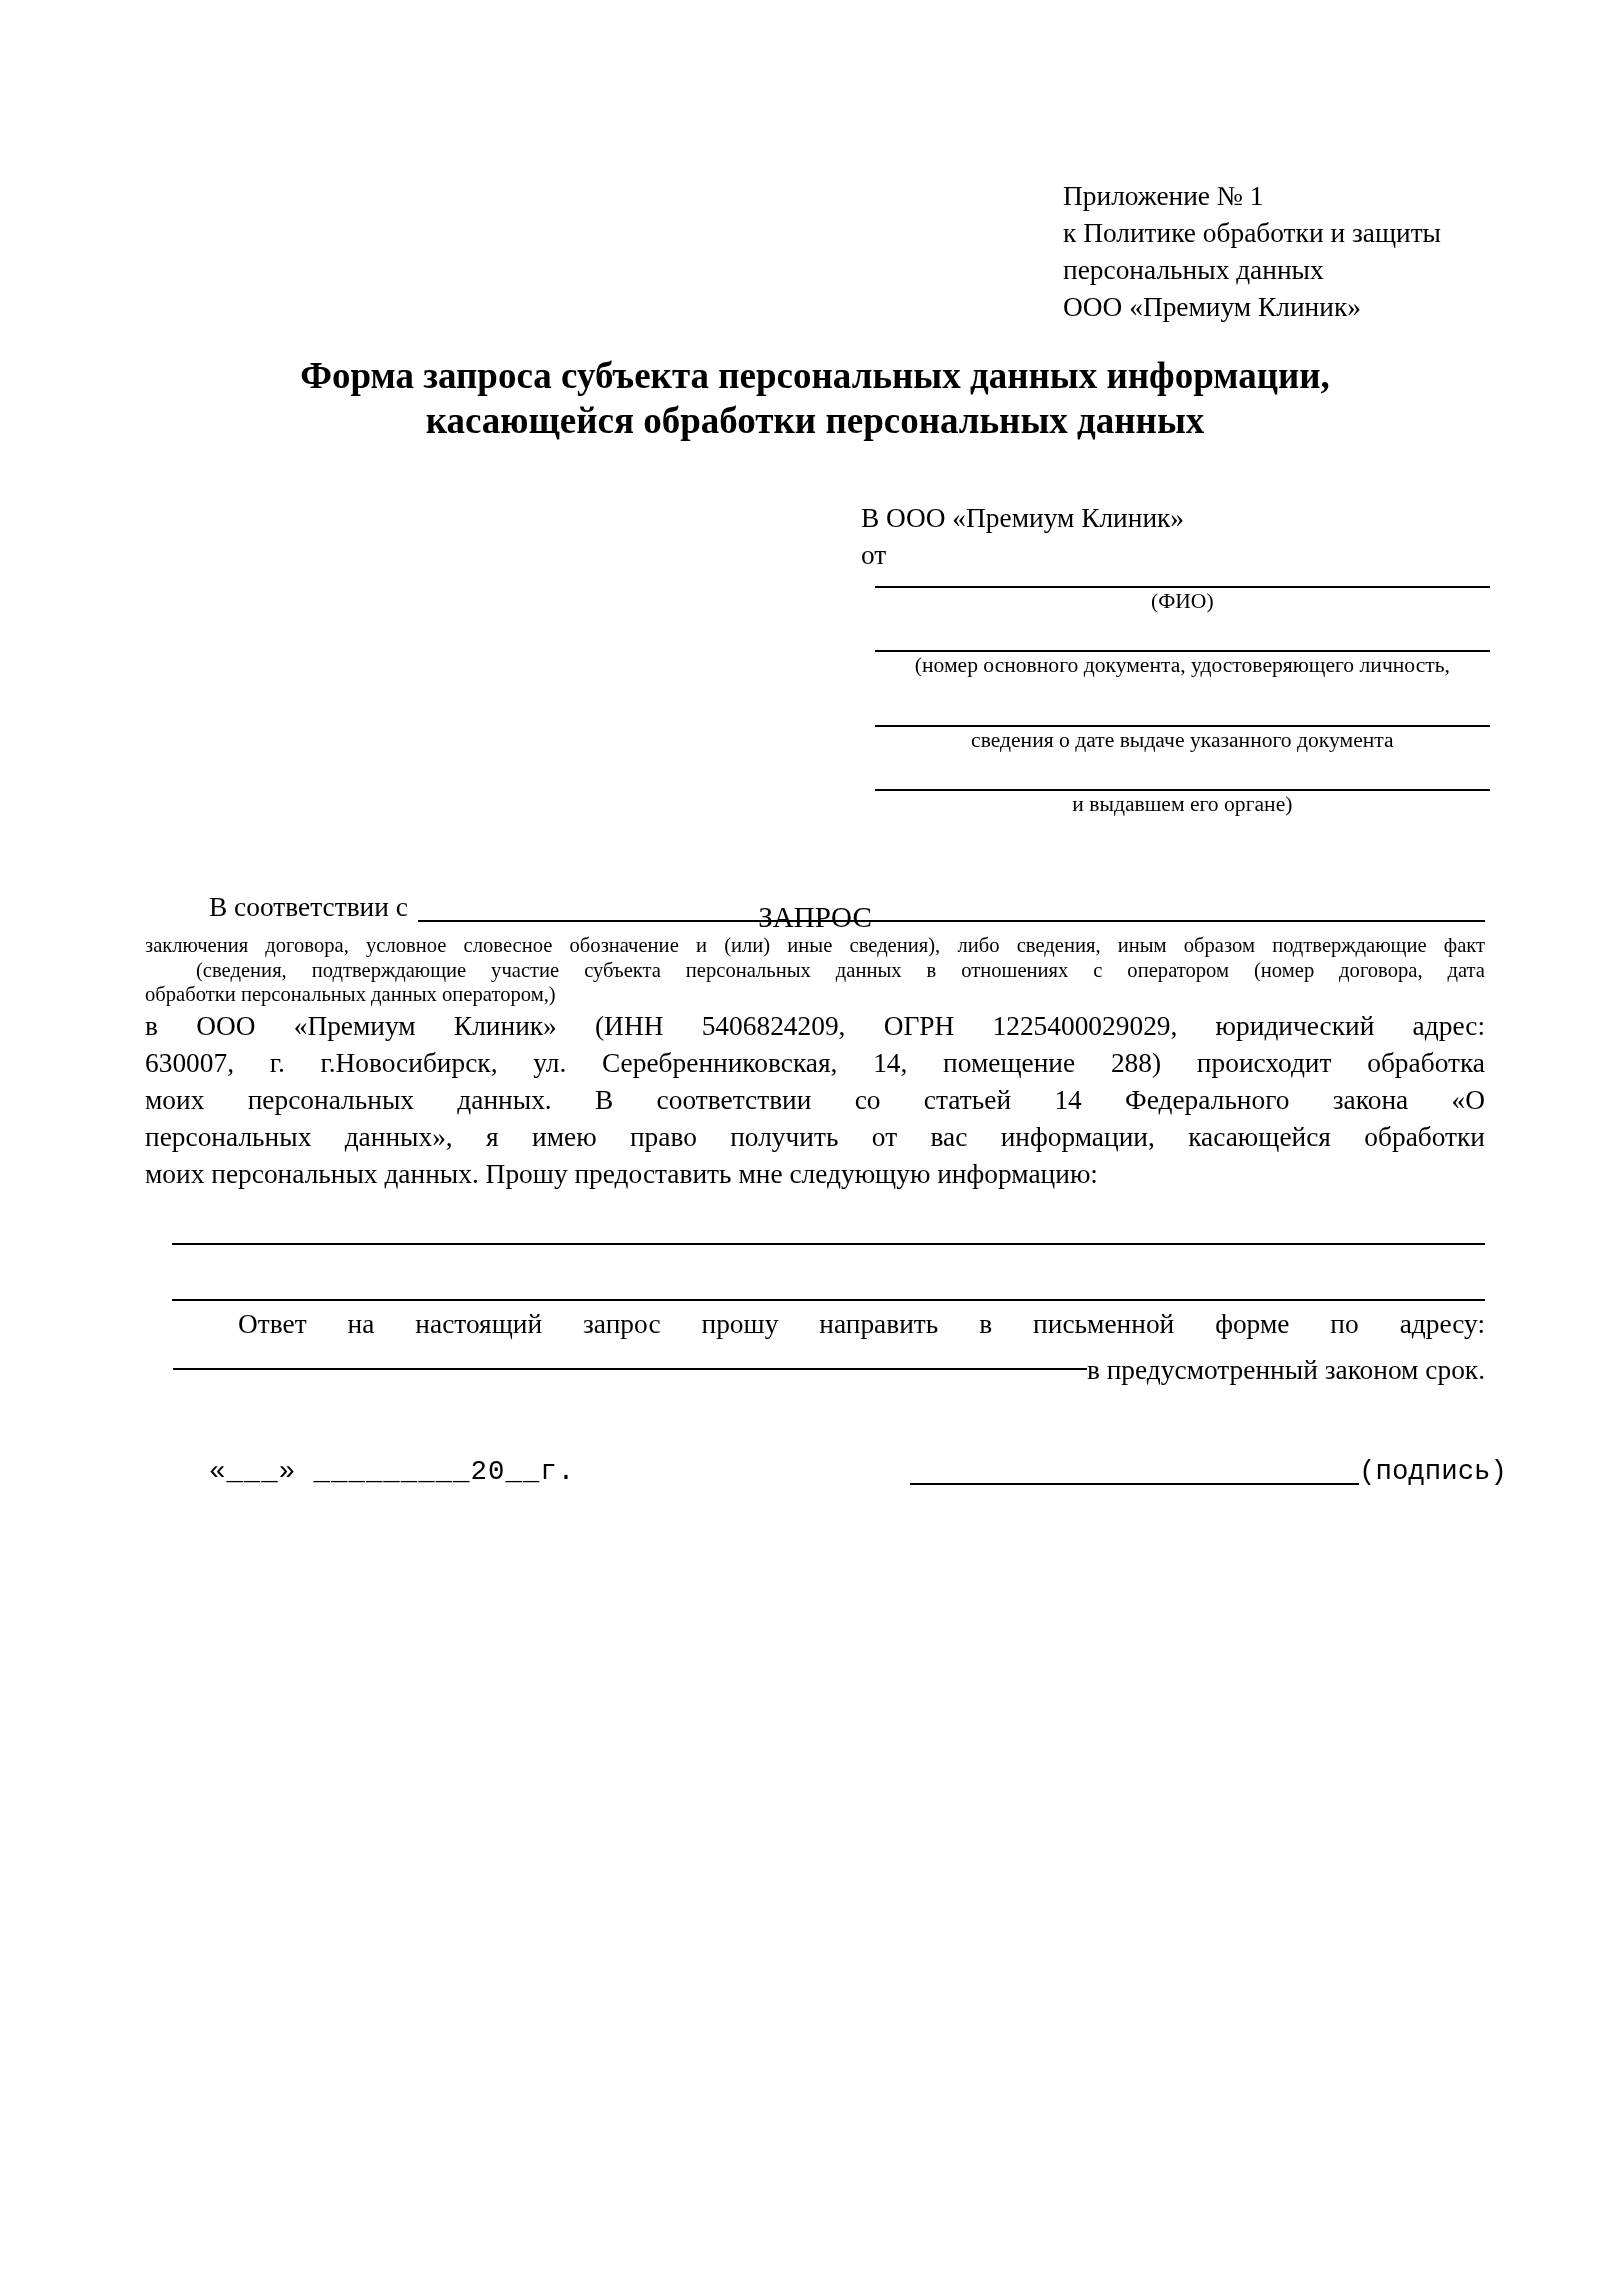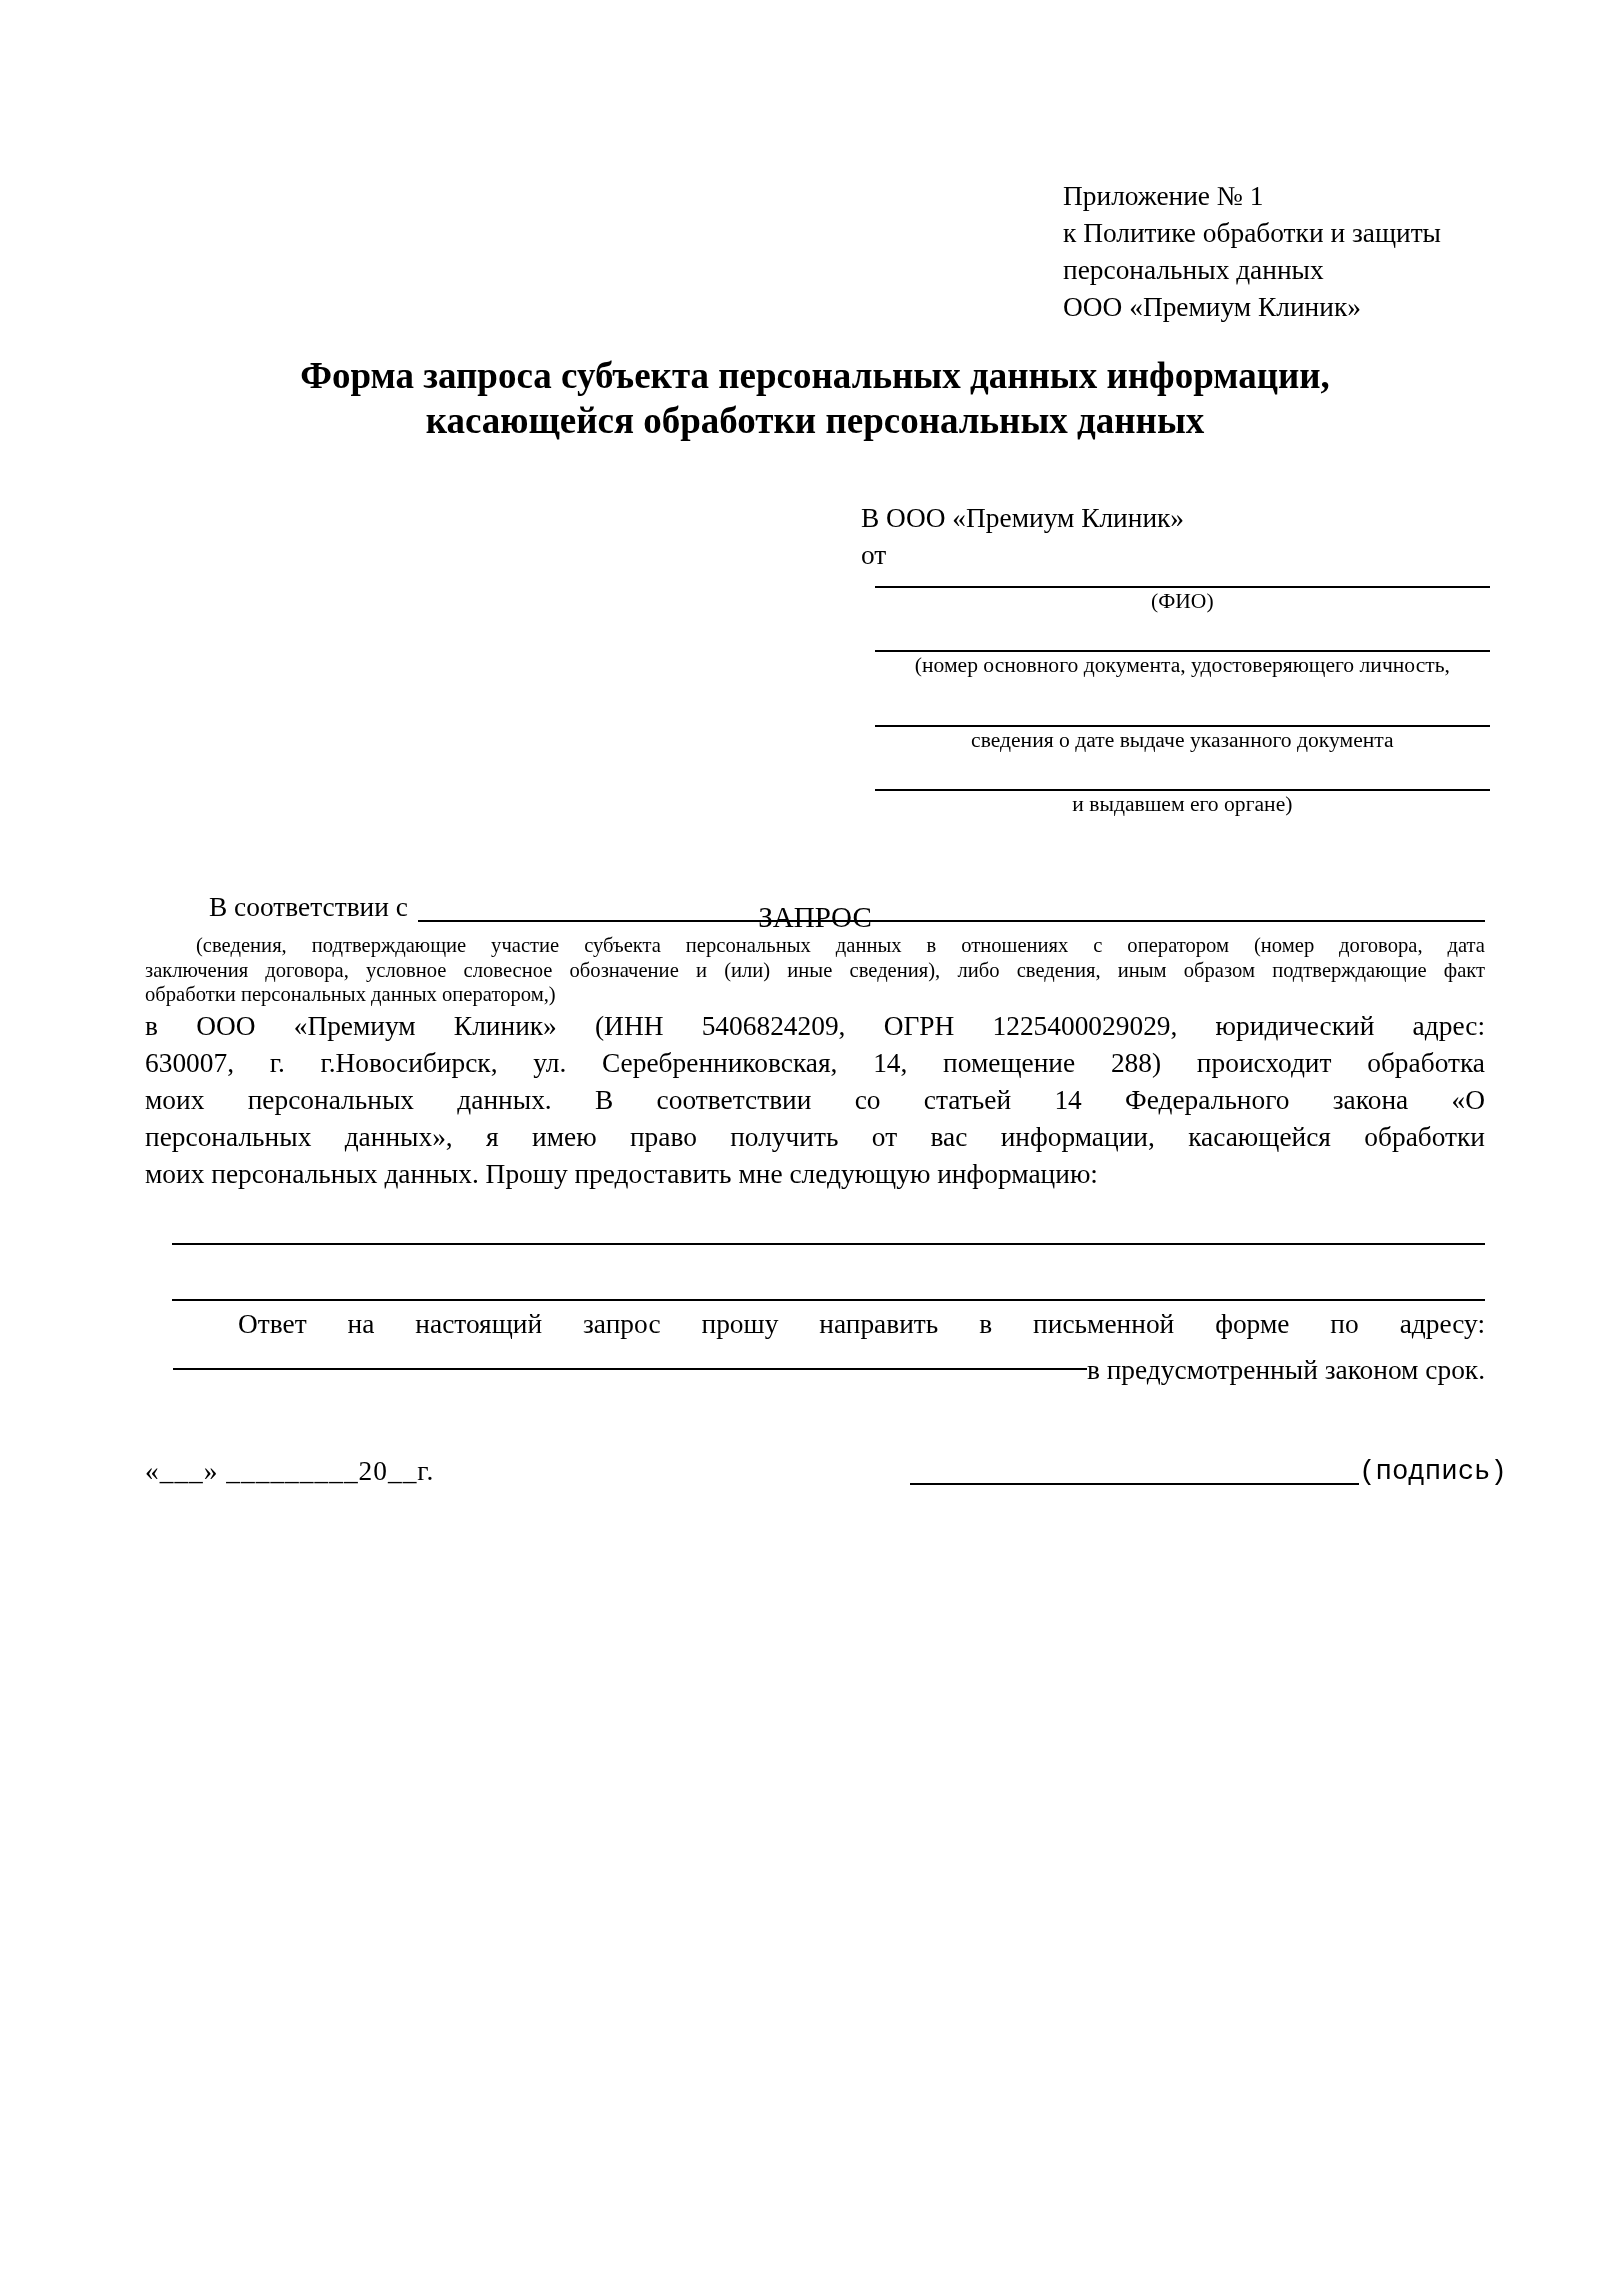--- a/index.html
+++ b/index.html
@@ -98,21 +98,21 @@
   .reply-l2 { display: flex; align-items: center; margin-top: 9px; }
   .addr-fill { flex: 1; border-bottom: 2.9px solid #000; margin-left: 28px; margin-bottom: 2.9px; }
   .reply-suffix { flex: none; white-space: nowrap; }
 
   .datesig {
     position: absolute;
     left: 145px; top: 1453px; width: 1362px;
     display: flex; justify-content: space-between; align-items: flex-end;
     font-size: 27.4px; line-height: 37px;
   }
-  .date-blank { white-space: nowrap; letter-spacing: 1px; }
+  .date-blank { margin-left: 64px; white-space: nowrap; letter-spacing: 1px; font-family: Liberation Mono, monospace; }
   .sig-wrap { display: flex; align-items: flex-end; font-family: Liberation Mono, monospace; }
   .sig-line { width: 449px; border-bottom: 2.9px solid #000; margin-bottom: 4.9px; }
   .sig-cap { white-space: nowrap; }
 </style>
 </head>
 <body>
 
 <div class="page">
 
   <div class="appendix">
@@ -142,22 +142,22 @@
 
   <div class="zapros">ЗАПРОС</div>
 
   <div class="accordance">
     <span class="acc-indent"></span>
     <span class="acc-text">В соответствии с</span>
     <span class="acc-fill"></span>
   </div>
 
   <div class="clarification">
+    <div class="jline">заключения договора, условное словесное обозначение и (или) иные сведения), либо сведения, иным образом подтверждающие факт</div>
     <div class="jline clar-1">(сведения, подтверждающие участие субъекта персональных данных в отношениях с оператором (номер договора, дата</div>
-    <div class="jline">заключения договора, условное словесное обозначение и (или) иные сведения), либо сведения, иным образом подтверждающие факт</div>
     <div>обработки персональных данных оператором,)</div>
   </div>
 
   <div class="body-par">
     <div class="jline">в ООО «Премиум Клиник» (ИНН 5406824209, ОГРН 1225400029029, юридический адрес:</div>
     <div class="jline">630007, г. г.Новосибирск, ул. Серебренниковская, 14, помещение 288) происходит обработка</div>
     <div class="jline">моих персональных данных. В соответствии со статьей 14 Федерального закона «О</div>
     <div class="jline">персональных данных», я имею право получить от вас информации, касающейся обработки</div>
     <div>моих персональных данных. Прошу предоставить мне следующую информацию:</div>
   </div>

